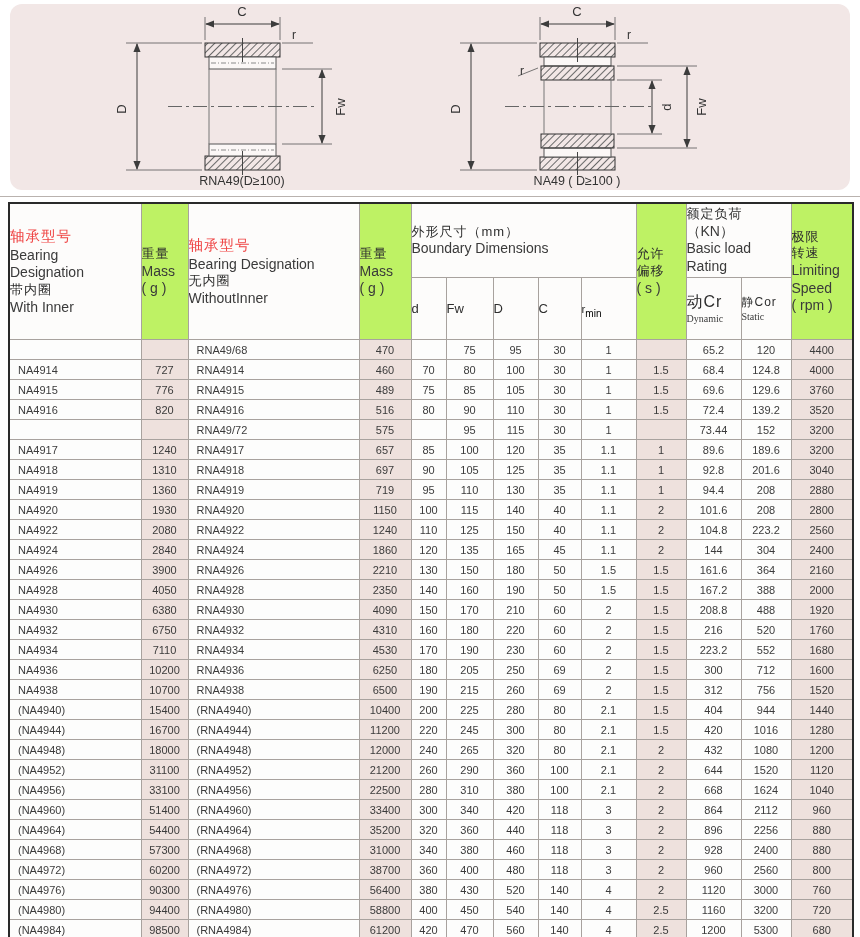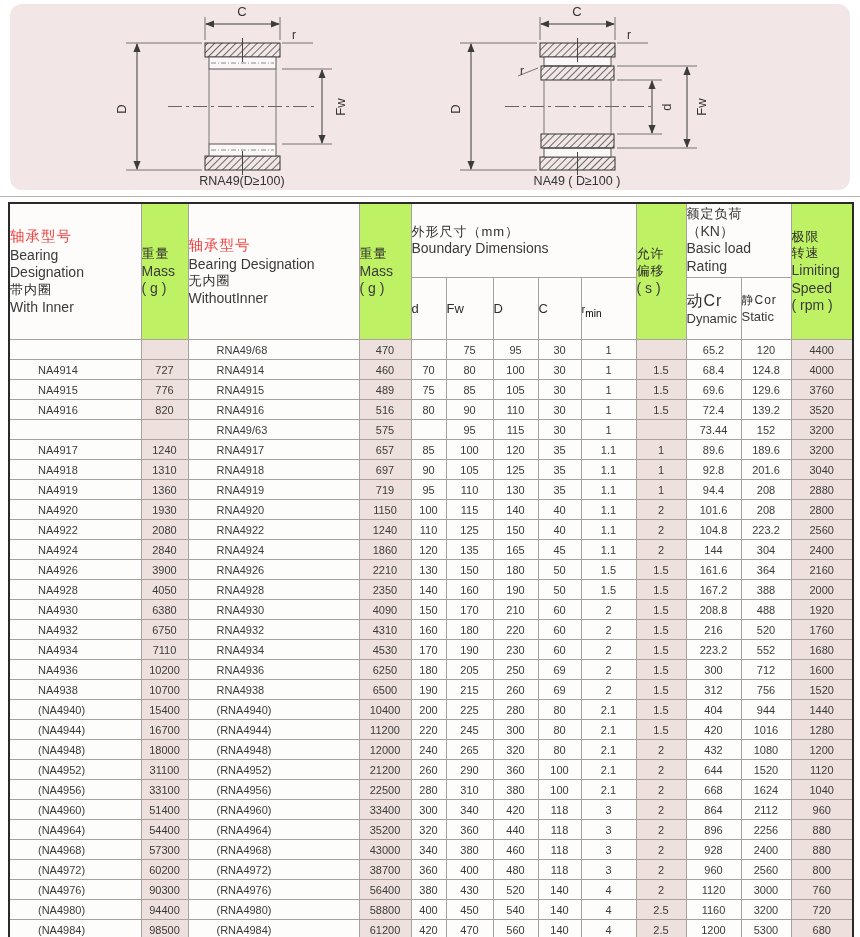--- a/index.html
+++ b/index.html
@@ -21,29 +21,29 @@
     border:2px solid #2a2a2a;
   }
   table.spec th, table.spec td{
     border:1px solid #a8a29e;font-weight:normal;overflow:hidden;
   }
   thead th{background:#fdfcfb;vertical-align:middle;text-align:left;padding:2px 0;}
   thead th.shade{background:#bef264;}
   .hzh{font-size:14.5px;color:#ef4444;line-height:1.35;letter-spacing:1px;}
   .hzh-sm{font-size:13px;color:#2e2e2e;line-height:1.3;letter-spacing:1px;}
   .hen{font-size:14px;color:#3a3a3a;line-height:1.25;}
-  .hen-sm{font-size:13px;color:#3a3a3a;line-height:1.2;}
+  .hen-sm{font-size:10px;color:#3a3a3a;line-height:1.2;font-family:Liberation Serif, serif;}
   .hdim{font-size:13px;color:#2e2e2e;}
   .rowA{height:72px;}
   .rowB{height:62px;}
   tbody td{
     height:19px;font-size:11px;color:#3b3b3b;text-align:center;padding:0;
     background:#fdfdfc;white-space:nowrap;
   }
-  tbody td.name-cell{text-align:left;padding-left:28px;}
+  tbody td.name-cell{text-align:left;padding-left:8px;}
   tbody td:nth-child(2), tbody td:nth-child(4),
   tbody td:nth-child(10), tbody td:nth-child(13){background:#eee1dd;}
   sub.rmin{font-size:10px;}
   svg text{fill:#333;}
 </style>
 </head>
 <body>
 
 <div class="panel">
   <svg width="840" height="186" viewBox="0 0 840 186">
@@ -286,21 +286,21 @@
           <td>30</td>
           <td>1</td>
           <td>1.5</td>
           <td>72.4</td>
           <td>139.2</td>
           <td>3520</td>
         </tr>
         <tr>
           <td class="name-cell"></td>
           <td></td>
-          <td class="name-cell">RNA49/63</td>
+          <td class="name-cell">RNA49/72</td>
           <td>575</td>
           <td></td>
           <td>95</td>
           <td>115</td>
           <td>30</td>
           <td>1</td>
           <td></td>
           <td>73.44</td>
           <td>152</td>
           <td>3200</td>
@@ -602,21 +602,21 @@
           <td>3</td>
           <td>2</td>
           <td>896</td>
           <td>2256</td>
           <td>880</td>
         </tr>
         <tr>
           <td class="name-cell">(NA4968)</td>
           <td>57300</td>
           <td class="name-cell">(RNA4968)</td>
-          <td>43000</td>
+          <td>31000</td>
           <td>340</td>
           <td>380</td>
           <td>460</td>
           <td>118</td>
           <td>3</td>
           <td>2</td>
           <td>928</td>
           <td>2400</td>
           <td>880</td>
         </tr>

